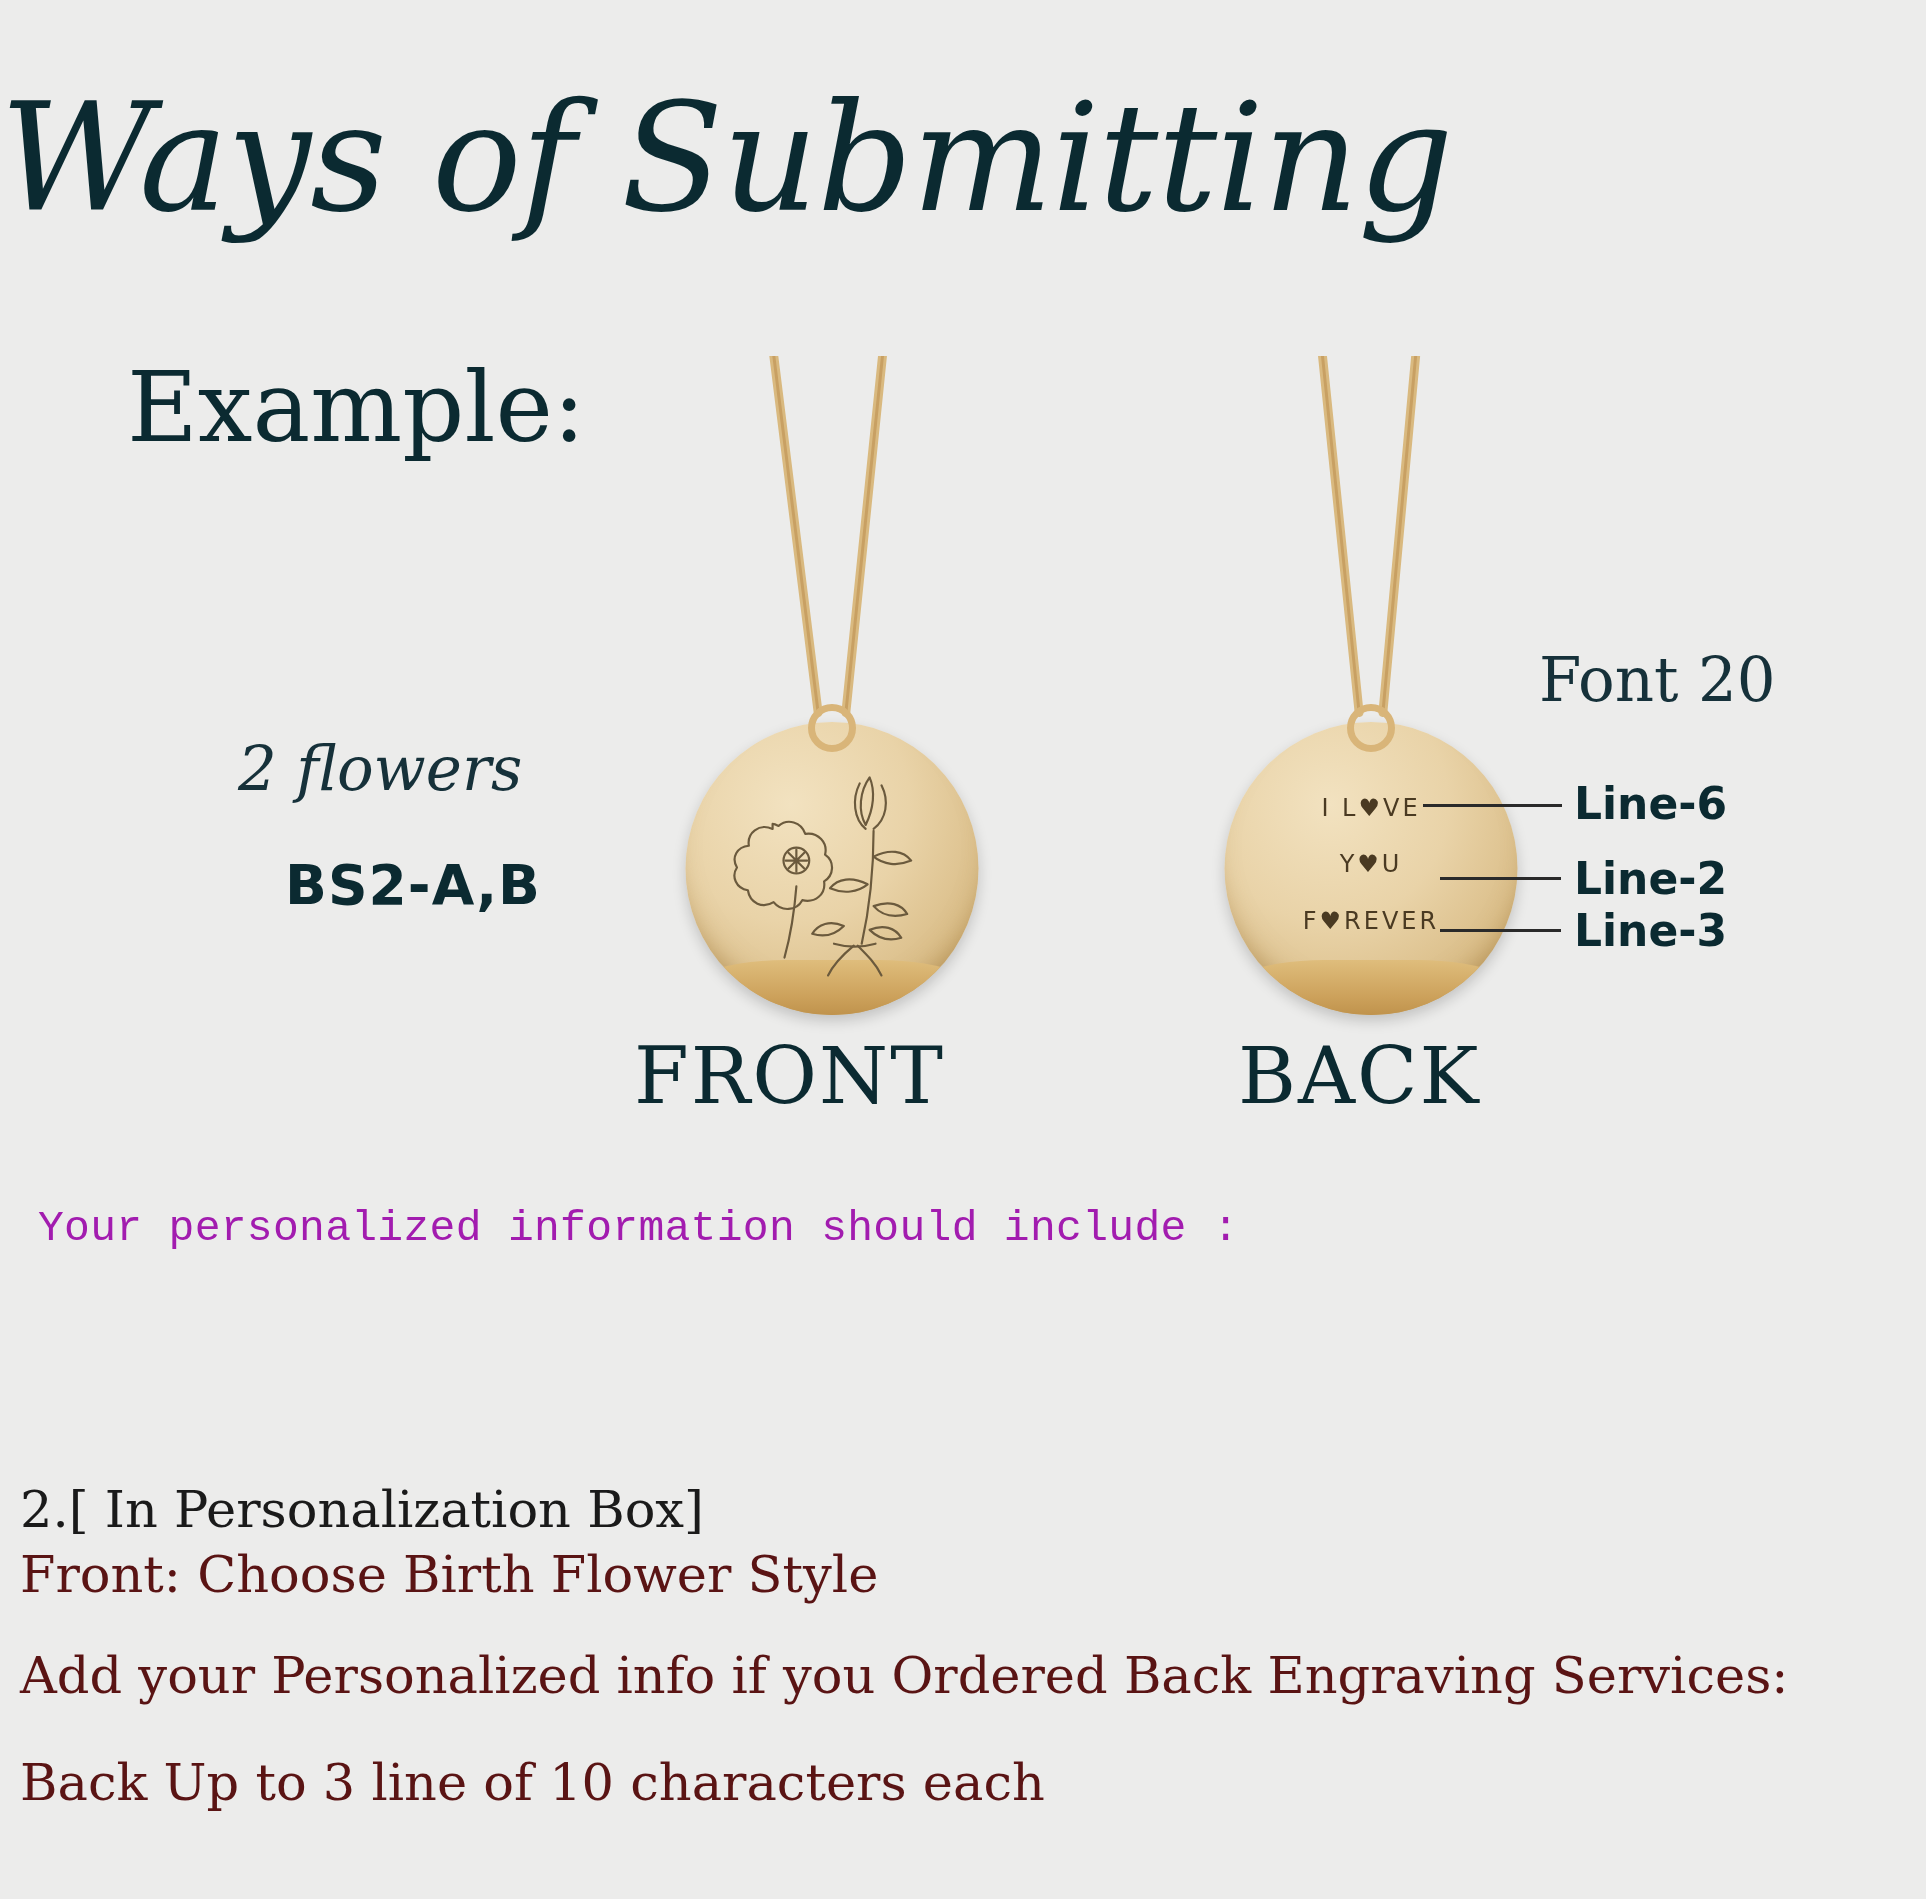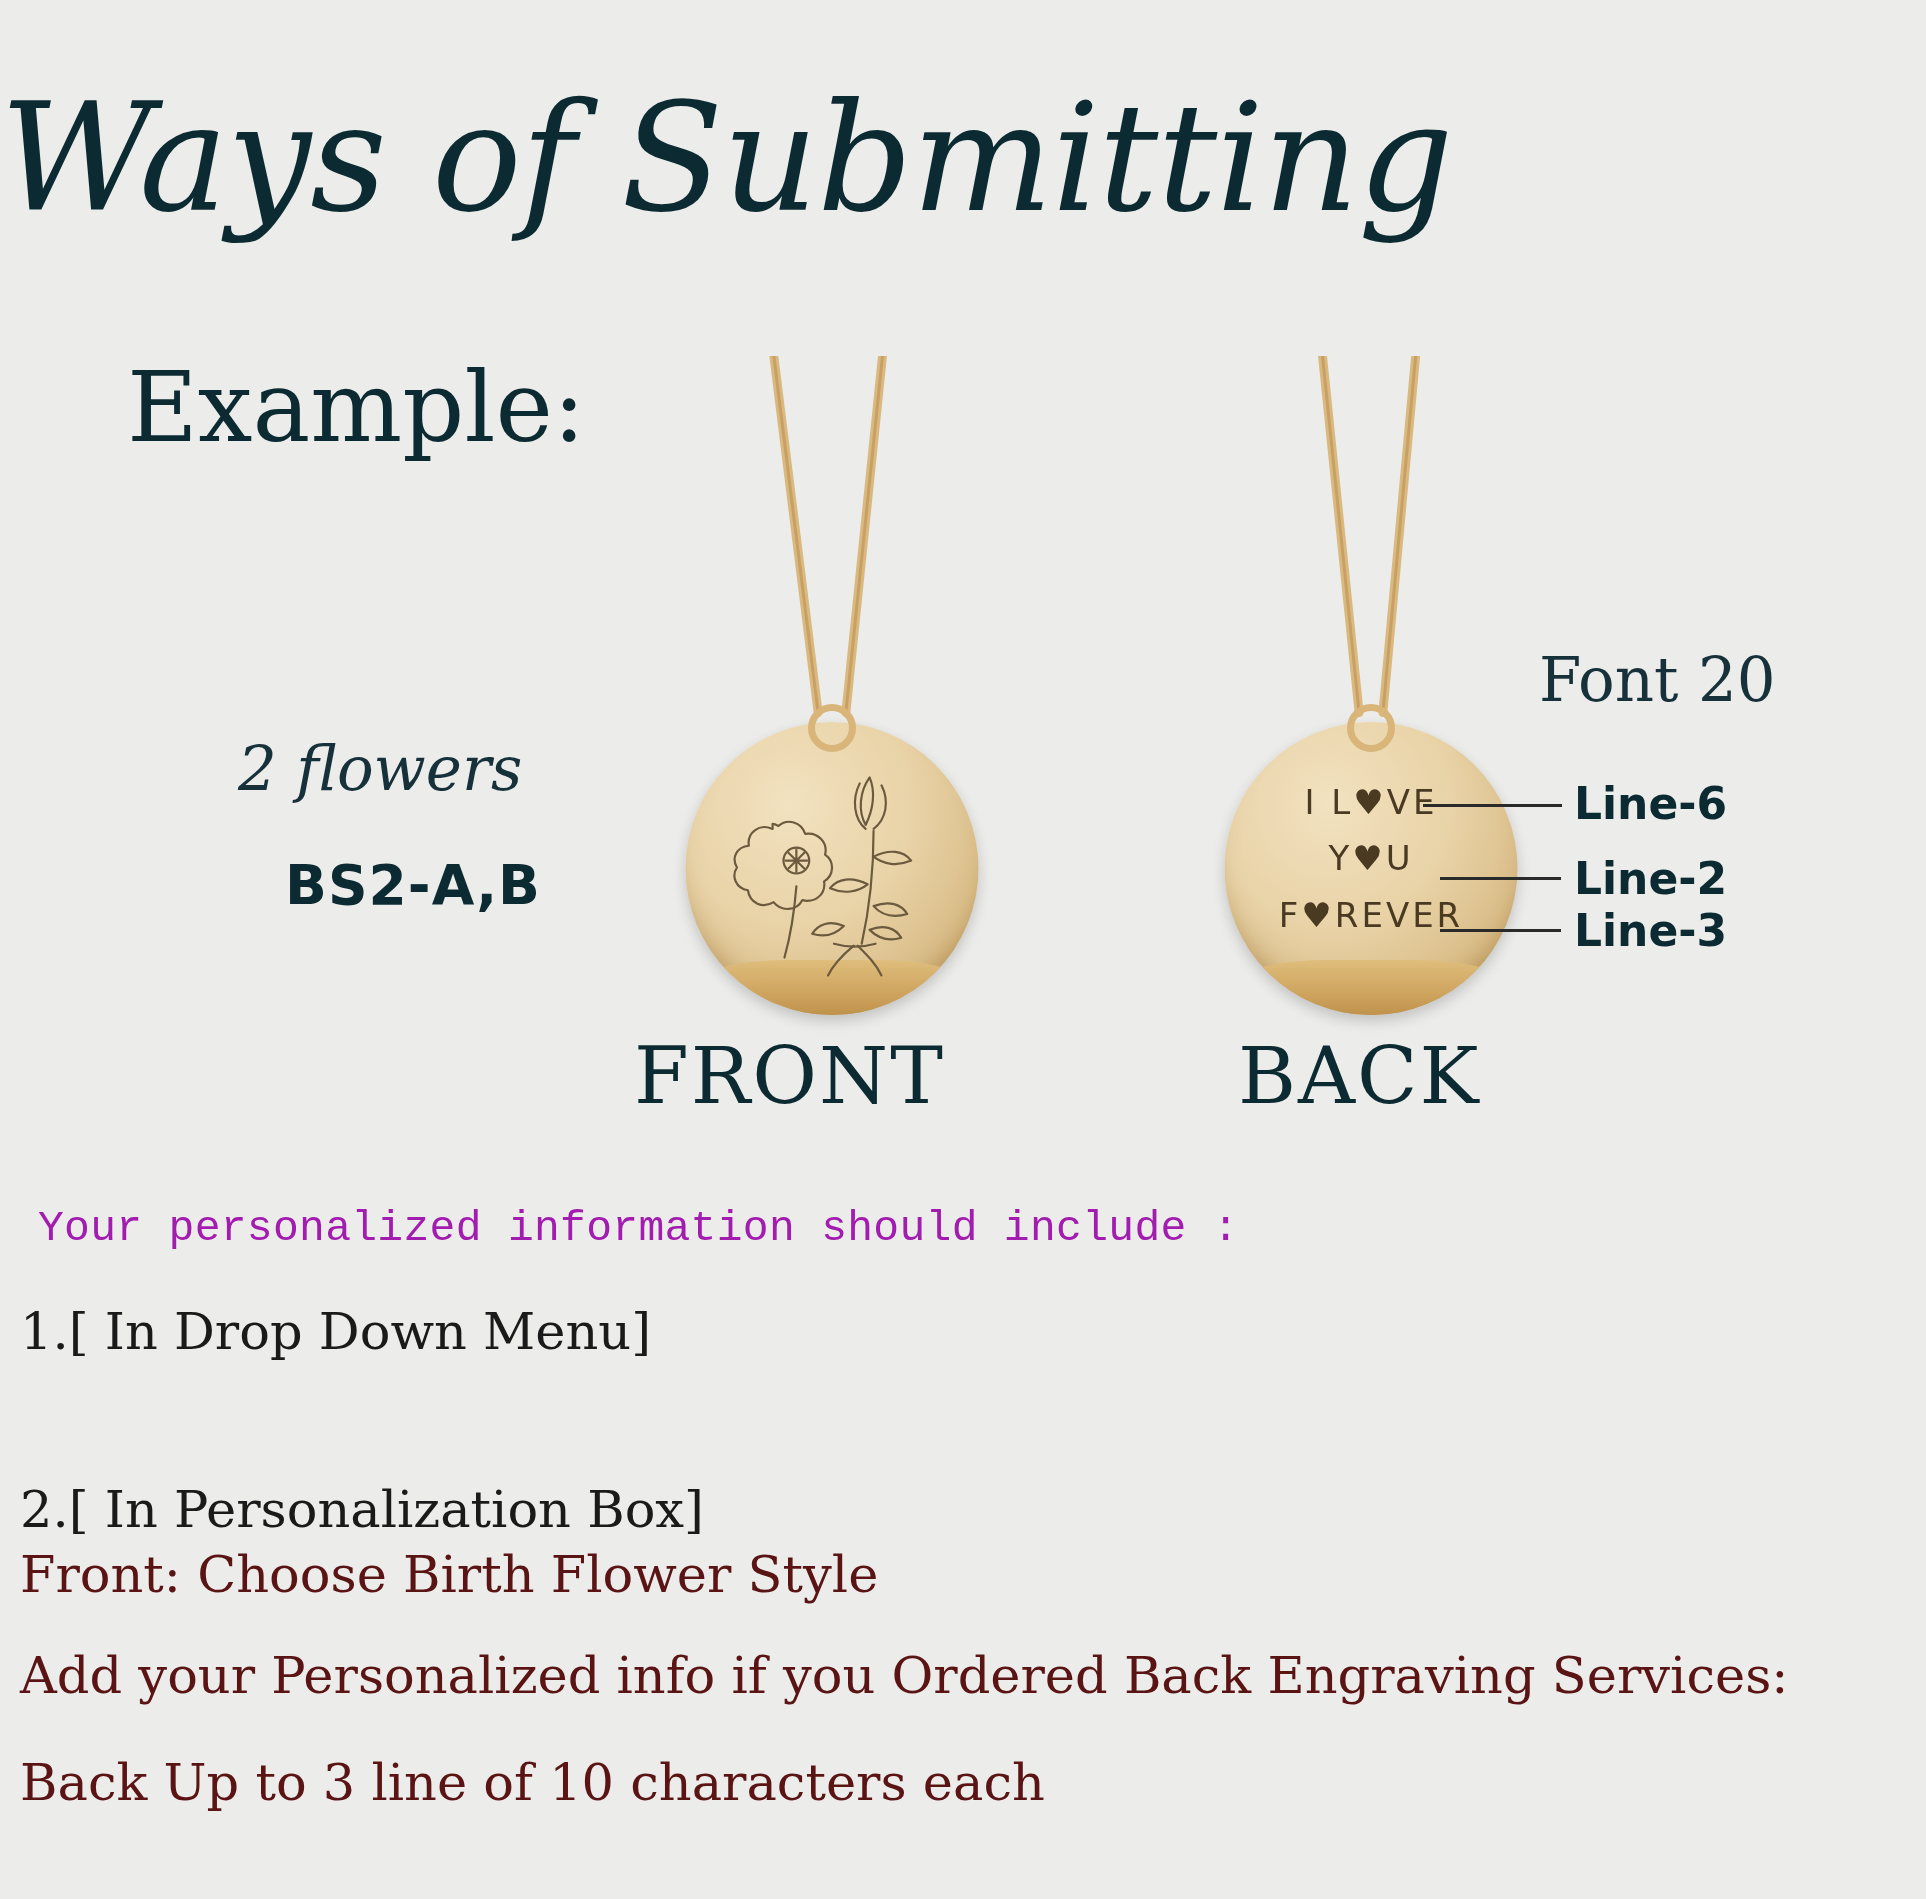--- a/index.html
+++ b/index.html
@@ -131,23 +131,24 @@
   }
 
   
   .engrave {
     position: absolute;
     z-index: 4;
     left: 0;
     width: 100%;
     text-align: center;
     font-family: "DejaVu Sans", sans-serif;
-    font-size: 34px;
+    font-size: 24px;
     letter-spacing: 3px;
     color: #4a3a22;
+    margin-top: 12px;
   }
   .engrave.l1 { top: 426px; }
   .engrave.l2 { top: 482px; }
   .engrave.l3 { top: 539px; }
 
   
   .callout {
     position: absolute;
     font-family: "DejaVu Sans", sans-serif;
     font-weight: bold;
@@ -294,21 +295,20 @@
 <div class="callout c1">Line-6</div>
 <div class="callout c2">Line-2</div>
 <div class="callout c3">Line-3</div>
 
 <div class="caption front">FRONT</div>
 <div class="caption back">BACK</div>
 
 <div class="intro">Your personalized information should include :</div>
 
 <div class="step s1">
-  <span class="sub">1.[ In Drop Down Menu]</span>
 </div>
 
 <div class="step s2">
   <span class="sub">2.[ In Personalization Box]</span>
   <span class="sub maroon">Front: Choose Birth Flower Style</span>
 </div>
 
 <div class="maroon-line m1">Add your Personalized info if you  Ordered Back Engraving Services:</div>
 <div class="maroon-line m2">Back Up to 3 line of 10 characters each</div>
 

